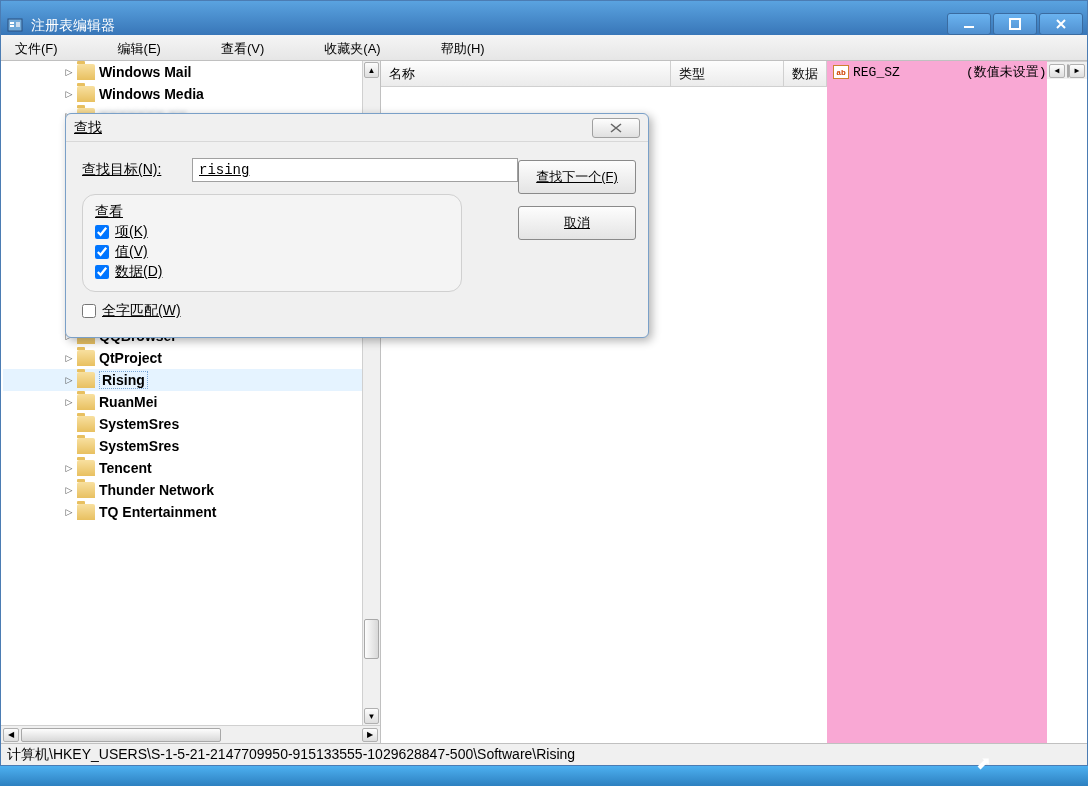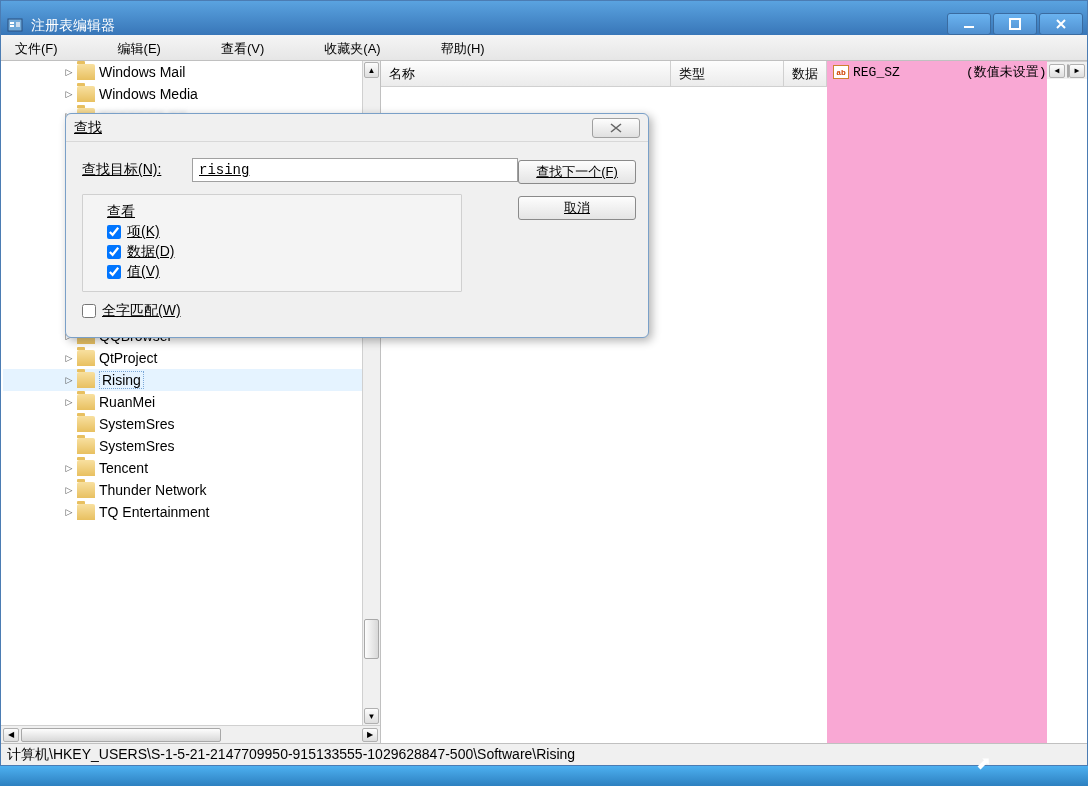--- a/index.html
+++ b/index.html
@@ -106,21 +106,21 @@
       position: relative;
     }
     .folder-icon::before {
       content: "";
       position: absolute;
       top: -3px; left: 0;
       width: 8px; height: 3px;
       background: #e8c060;
       border-radius: 1px 1px 0 0;
     }
-    .tree-label { font-size: 14px; }
+    .tree-label { font-size: 14px; font-weight: bold; }
     .list-panel {
       flex: 1;
       display: flex;
       font-family: Liberation Mono, monospace;
     }
     .list-header {
       height: 26px;
       background: linear-gradient(180deg, #fdfdfd 0%, #ebebeb 100%);
       border-bottom: 1px solid #d0d0d0;
       display: flex;
@@ -267,36 +267,36 @@
     .find-input {
       flex: 1;
       height: 24px;
       border: 1px solid #a0a0a0;
       padding: 2px 6px;
       font-family: "Courier New", monospace;
       font-size: 14px;
     }
     .fieldset {
       border: 1px solid #d0d0d0;
-      border-radius: 1px;
-      padding: 8px 24px 10px;
+      border-radius: 13px;
+      padding: 8px 12px 10px;
       background: #f4f4f4;
       width: 380px;
     }
     .fieldset .legend { font-size: 14px; padding: 0 4px; margin-left: -4px; }
     .checkbox-row {
       display: flex;
       align-items: center;
       margin-top: 2px;
       font-size: 14px;
     }
     .checkbox-row input { margin-right: 6px; width: 14px; height: 14px; }
     .find-right { width: 118px; display: flex; flex-direction: column; gap: 12px; padding-top: 2px; }
     .find-btn {
-      height: 24px;
+      height: 34px;
       background: linear-gradient(180deg, #fdfdfd, #e4e4e4);
       border: 1px solid #8a8a8a;
       border-radius: 3px;
       display: flex; align-items: center; justify-content: center;
       cursor: pointer;
       font-size: 13px;
     }
     .cursor {
       position: absolute;
       left: 976px; top: 752px;
@@ -512,25 +512,25 @@
         <input class="find-input" value="rising" style="">
       </div>
       <div class="fieldset">
         <div class="legend">查看</div>
         <div class="checkbox-row">
           <input type="checkbox" checked="" style="">
           <span>项(K)</span>
         </div>
         <div class="checkbox-row">
           <input type="checkbox" checked="" style="">
-          <span>数据(D)</span>
+          <span>值(V)</span>
         </div>
         <div class="checkbox-row">
           <input type="checkbox" checked="" style="">
-          <span>值(V)</span>
+          <span>数据(D)</span>
         </div>
       </div>
       <div class="checkbox-row" style="margin-top:10px">
         <input type="checkbox" style="">
         <span>全字匹配(W)</span>
       </div>
     </div>
     <div class="find-right">
       <div class="find-btn">查找下一个(F)</div>
       <div class="find-btn">取消</div>

